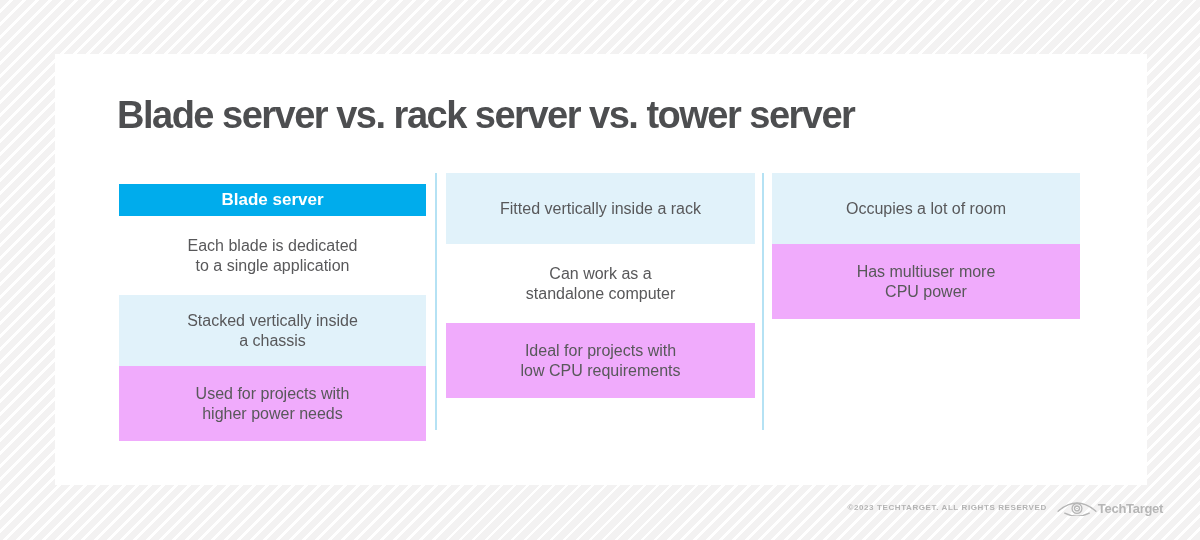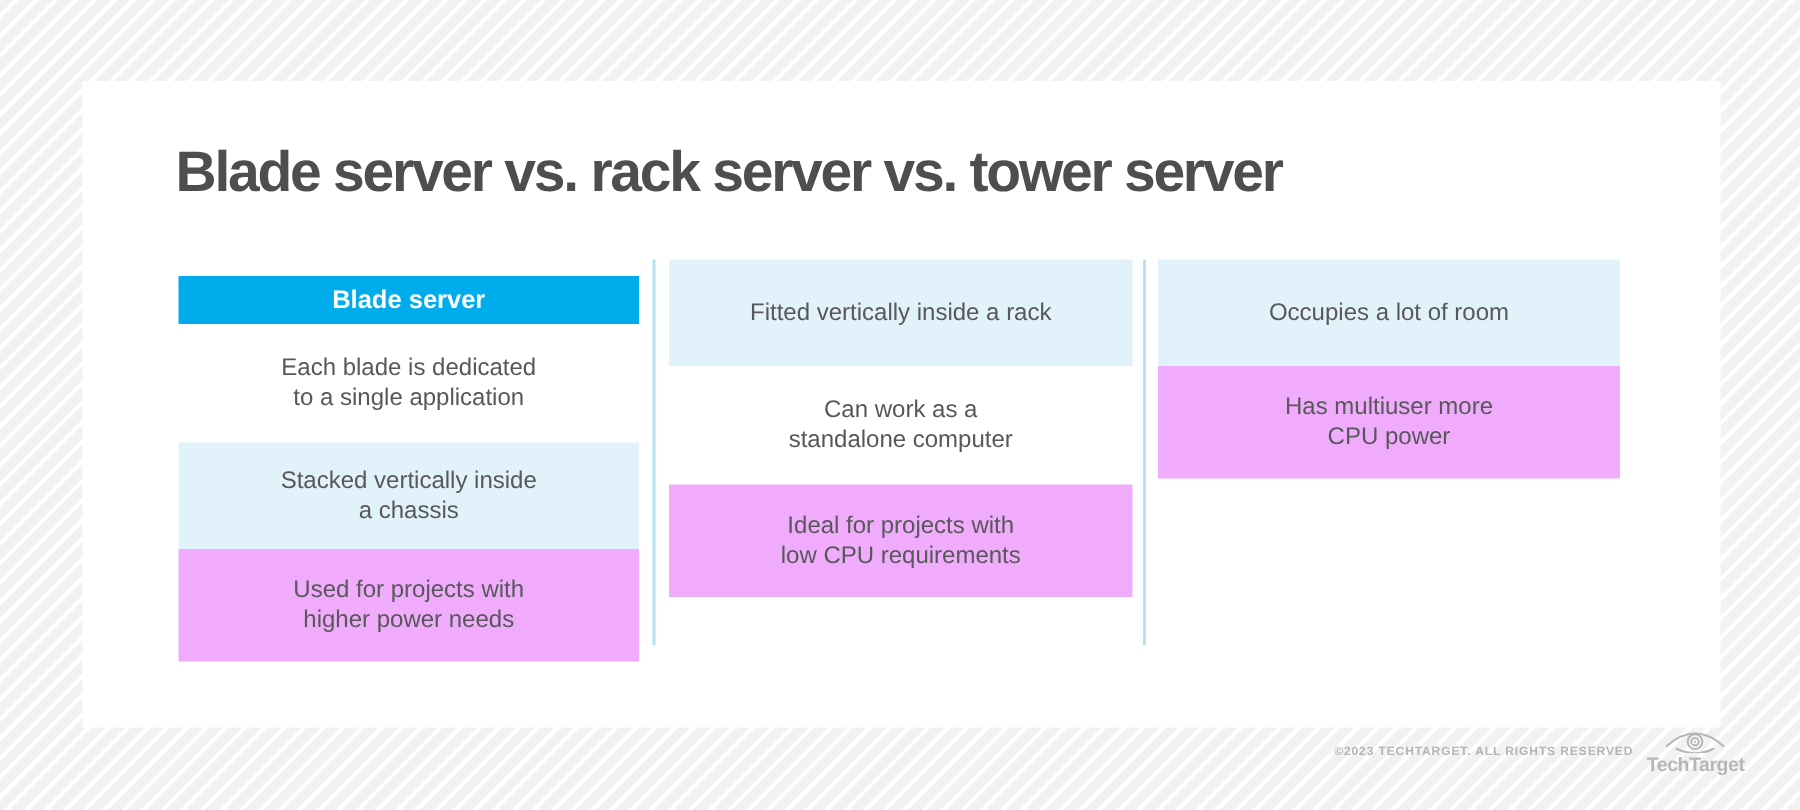--- a/index.html
+++ b/index.html
@@ -51,21 +51,21 @@
   .divider-1 { left:316px; }
   .divider-2 { left:643px; }
   .footer {
     position:absolute; right:37px; bottom:24px;
     display:flex; align-items:center; gap:9px;
   }
   .copyright {
     font-size:8px; font-weight:bold; letter-spacing:0.6px;
     color:#b4b4b4; white-space:nowrap;
   }
-  .logo { display:flex; flex-direction:column; align-items:center; line-height:1; }
+  .logo { display:flex; flex-direction:row; align-items:center; line-height:1; }
   .logo svg { width:42px; height:17px; display:block; }
   .logo-text {
     font-size:13px; font-weight:bold; letter-spacing:-0.3px;
     color:#b6b6b6; margin-top:1px;
   }
 </style>
 </head>
 <body>
 
 <div class="card">

